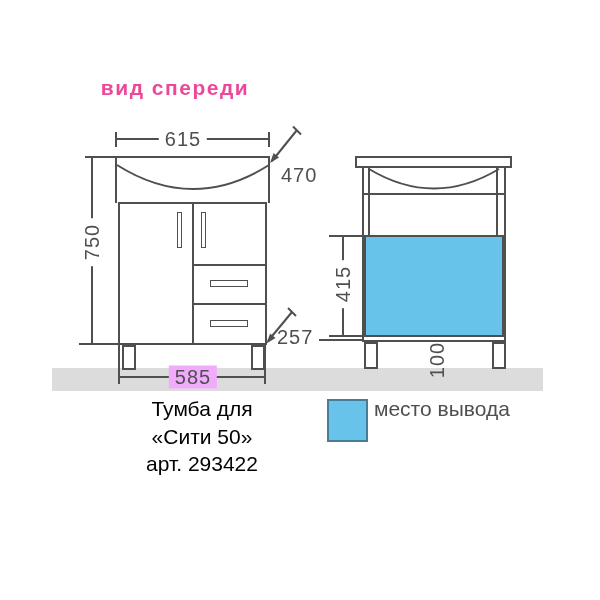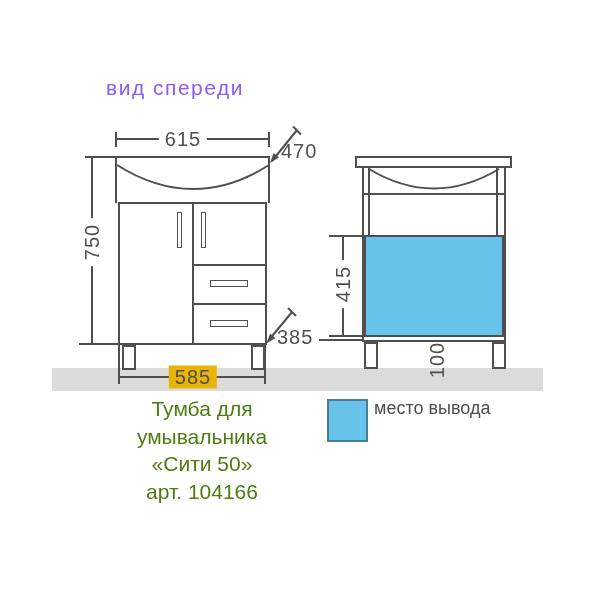--- a/index.html
+++ b/index.html
@@ -9,37 +9,37 @@
   }
   
   .hl{position:absolute;height:2px;background:#4f4f4f;}
   .vl{position:absolute;width:2px;background:#4f4f4f;}
   .box{position:absolute;border:2px solid #4f4f4f;background:#ffffff;box-sizing:border-box;}
   .nofill{background:transparent;}
   .floor{position:absolute;left:52px;top:368px;width:491px;height:23px;background:#dcdcdc;}
   .svg-overlay{position:absolute;left:0;top:0;width:600px;height:600px;pointer-events:none;}
 
   .title{position:absolute;transform:translateX(-50%);white-space:nowrap;
-    font-size:21px;letter-spacing:1.5px;color:#8b5cf6;}
+    font-size:21px;letter-spacing:1.5px;color:#ec4899;font-weight:bold;}
 
   .dim{position:absolute;font-size:20px;color:#4f4f4f;white-space:nowrap;letter-spacing:1px;}
   .dim.center{transform:translate(-50%,-50%);}
   .dim.rot{transform:translate(-50%,-50%) rotate(-90deg);}
   .maskw{background:#ffffff;padding:0 6px;}
-  .maskg{background:#eab308;padding:0 6px;}
+  .maskg{background:#f0abfc;padding:0 6px;}
 
   .handle-v{position:absolute;width:5px;height:36px;border:1px solid #4f4f4f;background:#fff;box-sizing:border-box;}
   .handle-h{position:absolute;width:38px;height:7px;border:1.5px solid #4f4f4f;background:#fff;box-sizing:border-box;}
   .leg{position:absolute;width:14px;border:2px solid #4f4f4f;background:#fff;box-sizing:border-box;}
 
   .caption{position:absolute;left:88px;top:395px;width:228px;text-align:center;
-    font-size:21px;line-height:27.5px;color:#4d7c0f;}
+    font-size:21px;line-height:27.5px;color:#000000;}
   .legend-swatch{position:absolute;left:327px;top:399px;width:41px;height:43px;
     background:#68c3ea;border:2px solid #4a7c98;box-sizing:border-box;}
-  .legend-text{position:absolute;left:374px;top:397px;font-size:18px;line-height:23px;color:#4f4f4f;white-space:nowrap;}
+  .legend-text{position:absolute;left:374px;top:397px;font-size:21px;line-height:23px;color:#4f4f4f;white-space:nowrap;}
   .comm-zone{position:absolute;left:364px;top:235px;width:140px;height:102px;
     background:#68c3ea;border:2px solid #4f4f4f;box-sizing:border-box;}
 </style>
 </head>
 <body>
 
 <div class="stage">
 
   <div class="floor"></div>
 
@@ -68,22 +68,22 @@
 
   <div class="vl" style="left:91px;top:156px;height:189px;"></div>
   <div class="hl" style="left:79px;top:343px;width:40px;"></div>
   <div class="dim rot maskw" style="left:92px;top:242px;">750</div>
 
   <div class="vl" style="left:118px;top:345px;height:39px;"></div>
   <div class="vl" style="left:264px;top:345px;height:39px;"></div>
   <div class="hl" style="left:118px;top:376px;width:148px;"></div>
   <div class="dim center maskg" style="left:193px;top:377px;">585</div>
 
-  <div class="dim" style="left:281px;top:140px;">470</div>
-  <div class="dim" style="left:277px;top:326px;">385</div>
+  <div class="dim" style="left:281px;top:164px;">470</div>
+  <div class="dim" style="left:277px;top:326px;">257</div>
 
 
   <div class="box nofill" style="left:355px;top:156px;width:157px;height:12px;"></div>
   <div class="box nofill" style="left:362px;top:166px;width:144px;height:176px;"></div>
   <div class="vl" style="left:368px;top:166px;height:70px;"></div>
   <div class="vl" style="left:496px;top:166px;height:70px;"></div>
   <div class="hl" style="left:364px;top:193px;width:140px;"></div>
 
   <div class="comm-zone"></div>
 
@@ -103,23 +103,22 @@
     <line x1="272" y1="161" x2="297" y2="130" stroke="#4f4f4f" stroke-width="2"></line>
     <polygon points="270,163 279,157.5 273.6,153.1" fill="#4f4f4f"></polygon>
     <line x1="293" y1="126.5" x2="301" y2="134.5" stroke="#4f4f4f" stroke-width="2"></line>
     <line x1="268" y1="341" x2="292" y2="312" stroke="#4f4f4f" stroke-width="2"></line>
     <polygon points="266.5,343.5 275.5,337.9 270.1,333.5" fill="#4f4f4f"></polygon>
     <line x1="288" y1="308" x2="296" y2="316" stroke="#4f4f4f" stroke-width="2"></line>
   </svg>
 
   <div class="caption">
     <div>Тумба для</div>
-    <div>умывальника</div>
     <div>«Сити 50»</div>
-    <div>арт. 104166</div>
+    <div>арт. 293422</div>
   </div>
 
   <div class="legend-swatch"></div>
   <div class="legend-text">
     <div>место вывода</div>
   </div>
 
 </div>
 
 </body></html>

